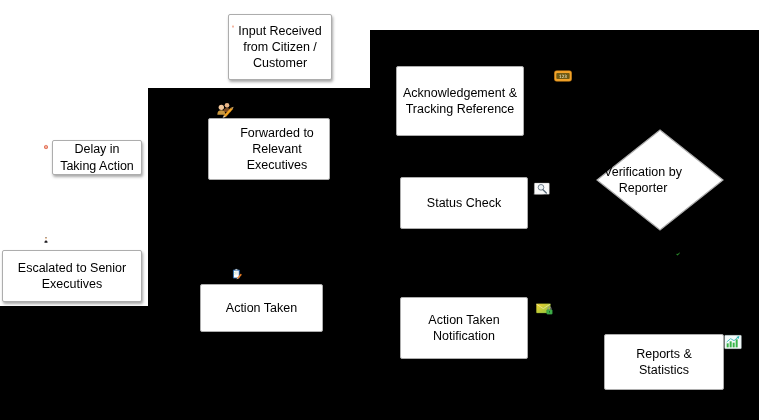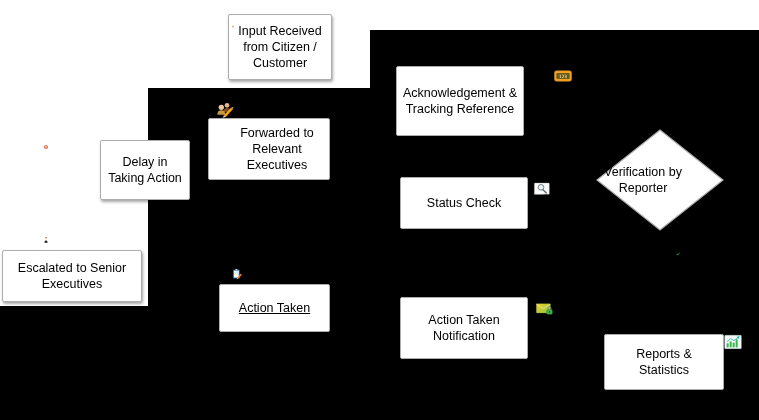--- a/index.html
+++ b/index.html
@@ -33,29 +33,29 @@
   <div class="panel" style="left:370px;top:0;width:389px;height:30px;"></div>
 
   <div class="node" style="left:228px;top:14px;width:104px;height:66px;">
     <span>Input Received from Citizen / Customer</span>
   </div>
 
   <div class="node" style="left:208px;top:118px;width:122px;height:62px;padding-left:22px;">
     <span>Forwarded to Relevant Executives</span>
   </div>
 
-  <div class="node" style="left:52px;top:140px;width:90px;height:60px;margin-left:48px;">
+  <div class="node" style="left:52px;top:140px;width:90px;height:35px;">
     <span>Delay in Taking Action</span>
   </div>
 
   <div class="node" style="left:2px;top:250px;width:140px;height:52px;">
     <span>Escalated to Senior Executives</span>
   </div>
 
-  <div class="node" style="left:219px;top:284px;width:111px;height:48px;text-decoration:underline;">
+  <div class="node" style="left:200px;top:284px;width:123px;height:48px;">
     <span>Action Taken</span>
   </div>
 
   <div class="node" style="left:400px;top:177px;width:128px;height:52px;">
     <span>Status Check</span>
   </div>
 
   <div class="node" style="left:396px;top:66px;width:128px;height:70px;">
     <span>Acknowledgement &amp; Tracking Reference</span>
   </div>

